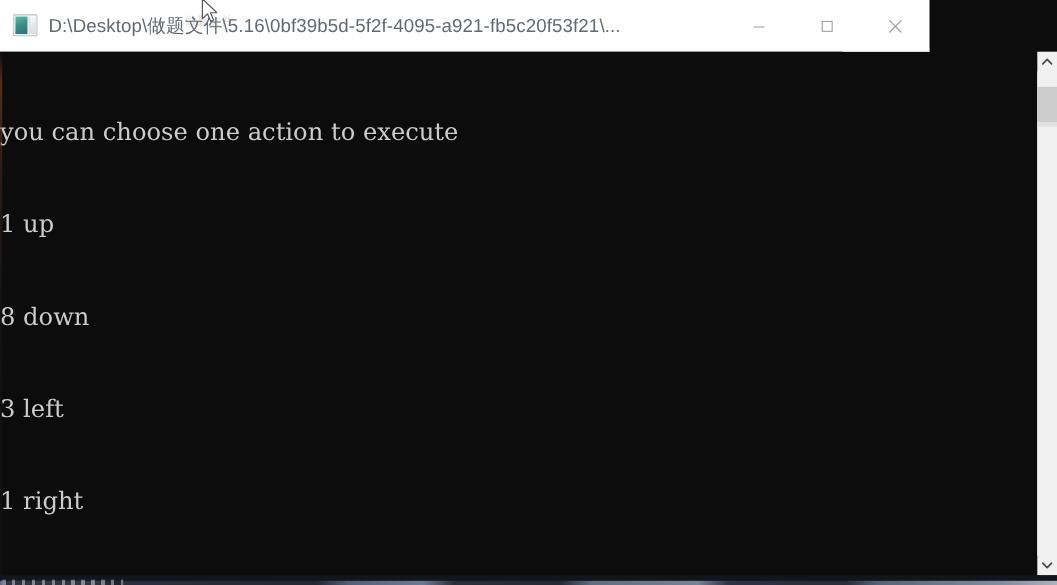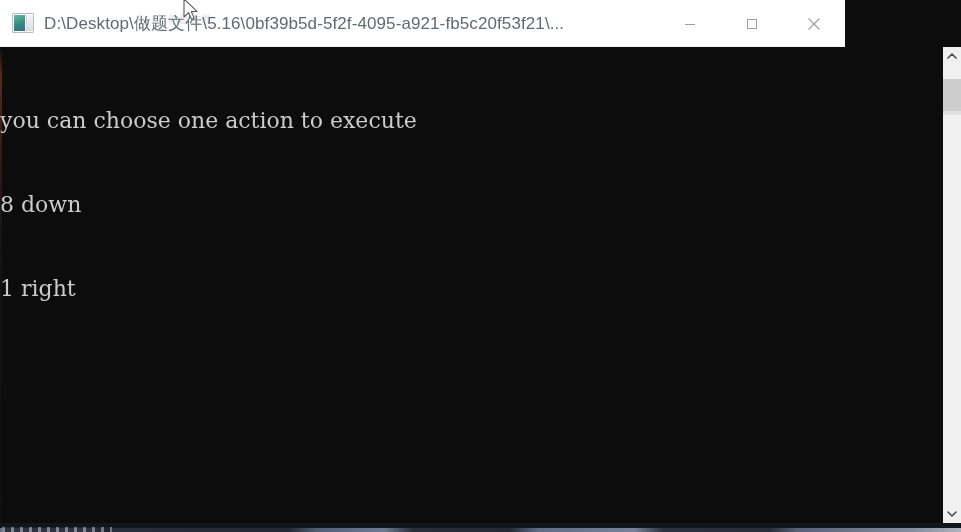--- a/index.html
+++ b/index.html
@@ -255,21 +255,23 @@
           <line x1="1.5" y1="1.5" x2="12.5" y2="12.5" stroke="#9aa0a6" stroke-width="1.1"></line>
           <line x1="12.5" y1="1.5" x2="1.5" y2="12.5" stroke="#9aa0a6" stroke-width="1.1"></line>
         </svg>
       </div>
     </div>
   </div>
 
   <div class="console">
     <div class="console-lines">
       <div class="console-line">you can choose one action to execute</div>
+      <div class="console-line">1 up</div>
       <div class="console-line">8 down</div>
+      <div class="console-line">3 left</div>
       <div class="console-line">1 right</div>
       
     </div>
   </div>
   <div class="console-edge"></div>
 
   <div class="scrollbar">
     <div class="sb-arrow up">
       <svg width="10" height="8" viewBox="0 0 10 8" aria-hidden="true">
         <path d="M1 6 L5 2 L9 6" fill="none" stroke="#4a4a4a" stroke-width="1.6" stroke-linecap="round" stroke-linejoin="round"></path>

